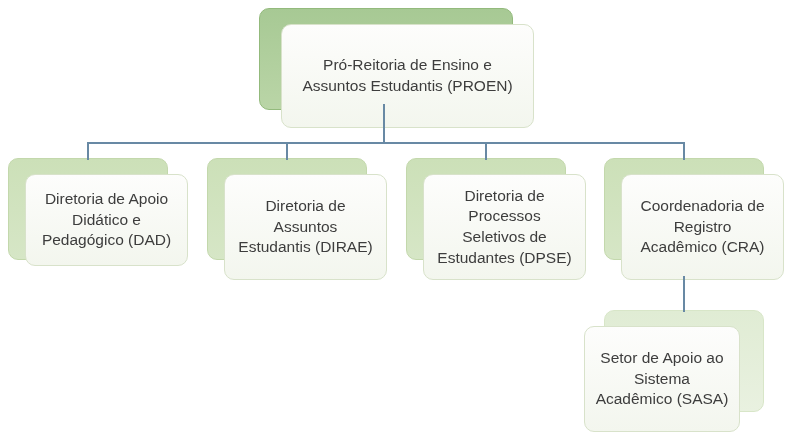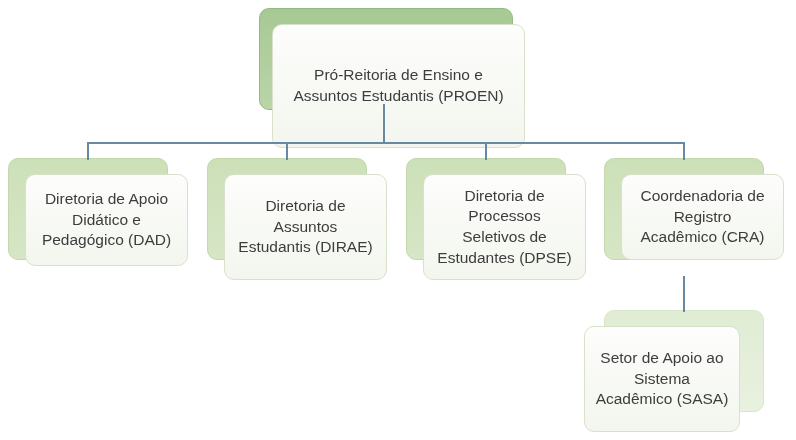--- a/index.html
+++ b/index.html
@@ -69,21 +69,21 @@
   <div class="conn" style="left:383px; top:104px; width:2px; height:40px;"></div>
   <div class="conn" style="left:87px;  top:142px; width:598px; height:2px;"></div>
   <div class="conn" style="left:87px;  top:142px; width:2px; height:18px;"></div>
   <div class="conn" style="left:286px; top:142px; width:2px; height:18px;"></div>
   <div class="conn" style="left:485px; top:142px; width:2px; height:18px;"></div>
   <div class="conn" style="left:683px; top:142px; width:2px; height:18px;"></div>
   <div class="conn" style="left:683px; top:276px; width:2px; height:36px;"></div>
 
   <div class="node lvl1">
     <div class="back" style="left:259px; top:8px; width:254px; height:102px;"></div>
-    <div class="card" style="left:272px; top:24px; width:253px; height:124px;">
+    <div class="card" style="left:281px; top:24px; width:253px; height:104px;">
       <span class="label">Pró-Reitoria de Ensino e
 Assuntos Estudantis (PROEN)</span>
     </div>
   </div>
 
   <div class="node lvl2">
     <div class="back" style="left:8px; top:158px; width:160px; height:102px;"></div>
     <div class="card" style="left:25px; top:174px; width:163px; height:92px;">
       <span class="label">Diretoria de Apoio
 Didático e
@@ -105,21 +105,21 @@
     <div class="card" style="left:423px; top:174px; width:163px; height:106px;">
       <span class="label">Diretoria de
 Processos
 Seletivos de
 Estudantes (DPSE)</span>
     </div>
   </div>
 
   <div class="node lvl2">
     <div class="back" style="left:604px; top:158px; width:160px; height:102px;"></div>
-    <div class="card" style="left:621px; top:174px; width:163px; height:86px;">
+    <div class="card" style="left:621px; top:174px; width:163px; height:106px;">
       <span class="label">Coordenadoria de
 Registro
 Acadêmico (CRA)</span>
     </div>
   </div>
 
   <div class="node lvl3">
     <div class="back" style="left:604px; top:310px; width:160px; height:102px;"></div>
     <div class="card" style="left:584px; top:326px; width:156px; height:106px;">
       <span class="label">Setor de Apoio ao

